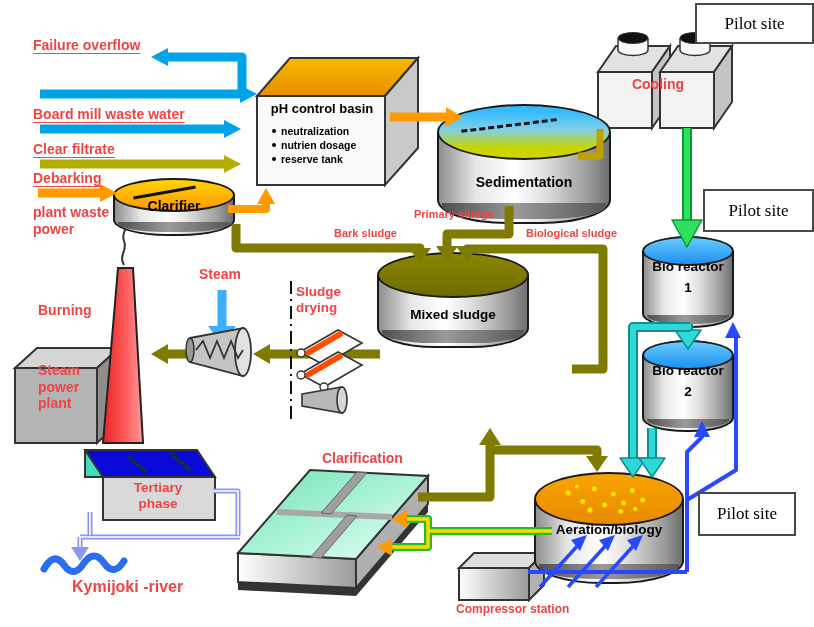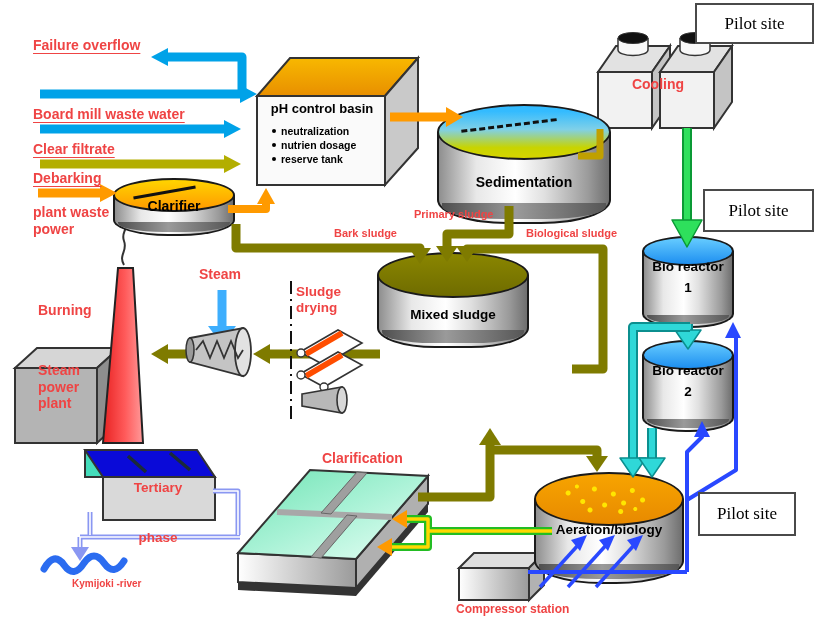--- a/index.html
+++ b/index.html
@@ -359,23 +359,23 @@
   </div>
   <div class="lbl" style="left:38px;top:302px;font-size:14px;">Burning</div>
   <div class="lbl" style="left:38px;top:362px;font-size:14px;z-index:5;">
     <span style="display:block;">Steam</span>
     <span style="display:block;">power</span>
     <span style="display:block;">plant</span>
   </div>
 
   <div class="lbl" style="left:108px;top:480px;width:100px;text-align:center;font-size:13.5px;">
     <span style="display:block;">Tertiary</span>
-    <span style="display:block;margin-top:34px;">phase</span>
+    <span style="display:block;">phase</span>
   </div>
   <div class="lbl" style="left:322px;top:450px;font-size:14px;">Clarification</div>
-  <div class="lbl" style="left:30px;top:578px;font-size:10px;padding-left:42px;">Kymijoki -river</div>
+  <div class="lbl" style="left:30px;top:578px;font-size:16px;padding-left:42px;">Kymijoki -river</div>
   <div class="lbl" style="left:456px;top:602px;font-size:12px;">Compressor station</div>
 
   <div class="pilot" style="left:695px;top:3px;width:115px;height:37px;">Pilot site</div>
   <div class="pilot" style="left:703px;top:189px;width:107px;height:39px;">Pilot site</div>
   <div class="pilot" style="left:698px;top:492px;width:94px;height:40px;">Pilot site</div>
 
 </div>
 
 </body></html>

